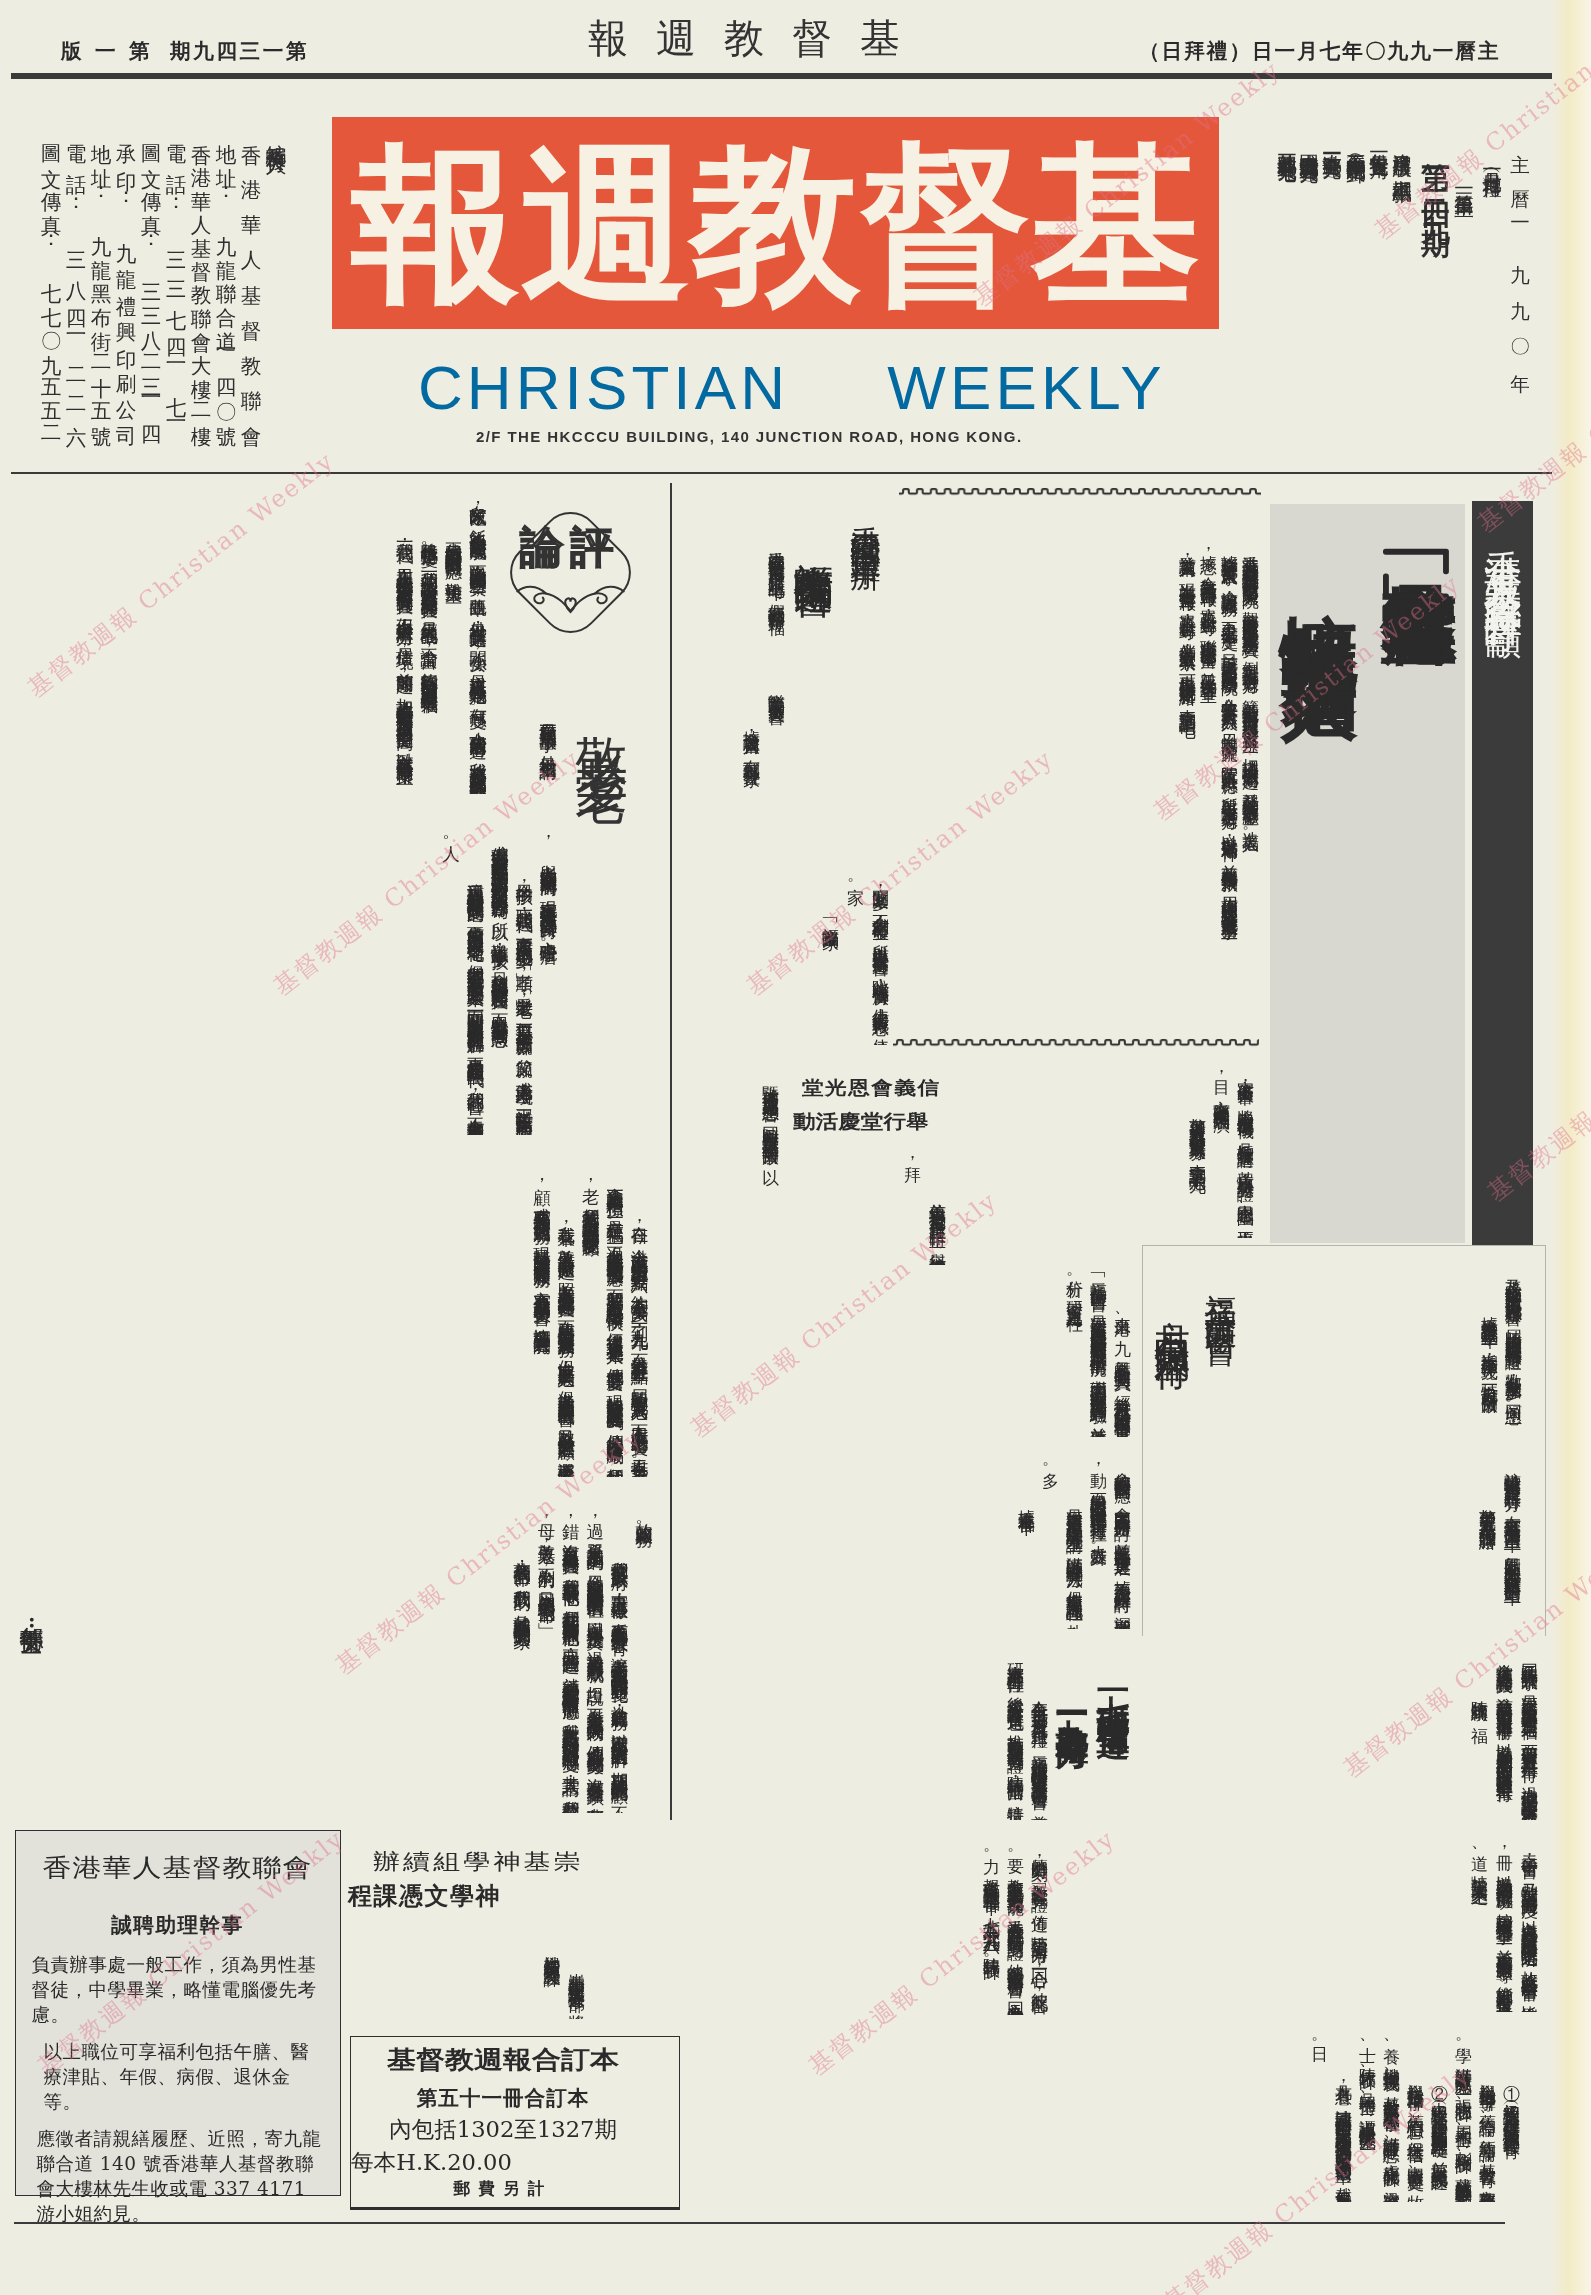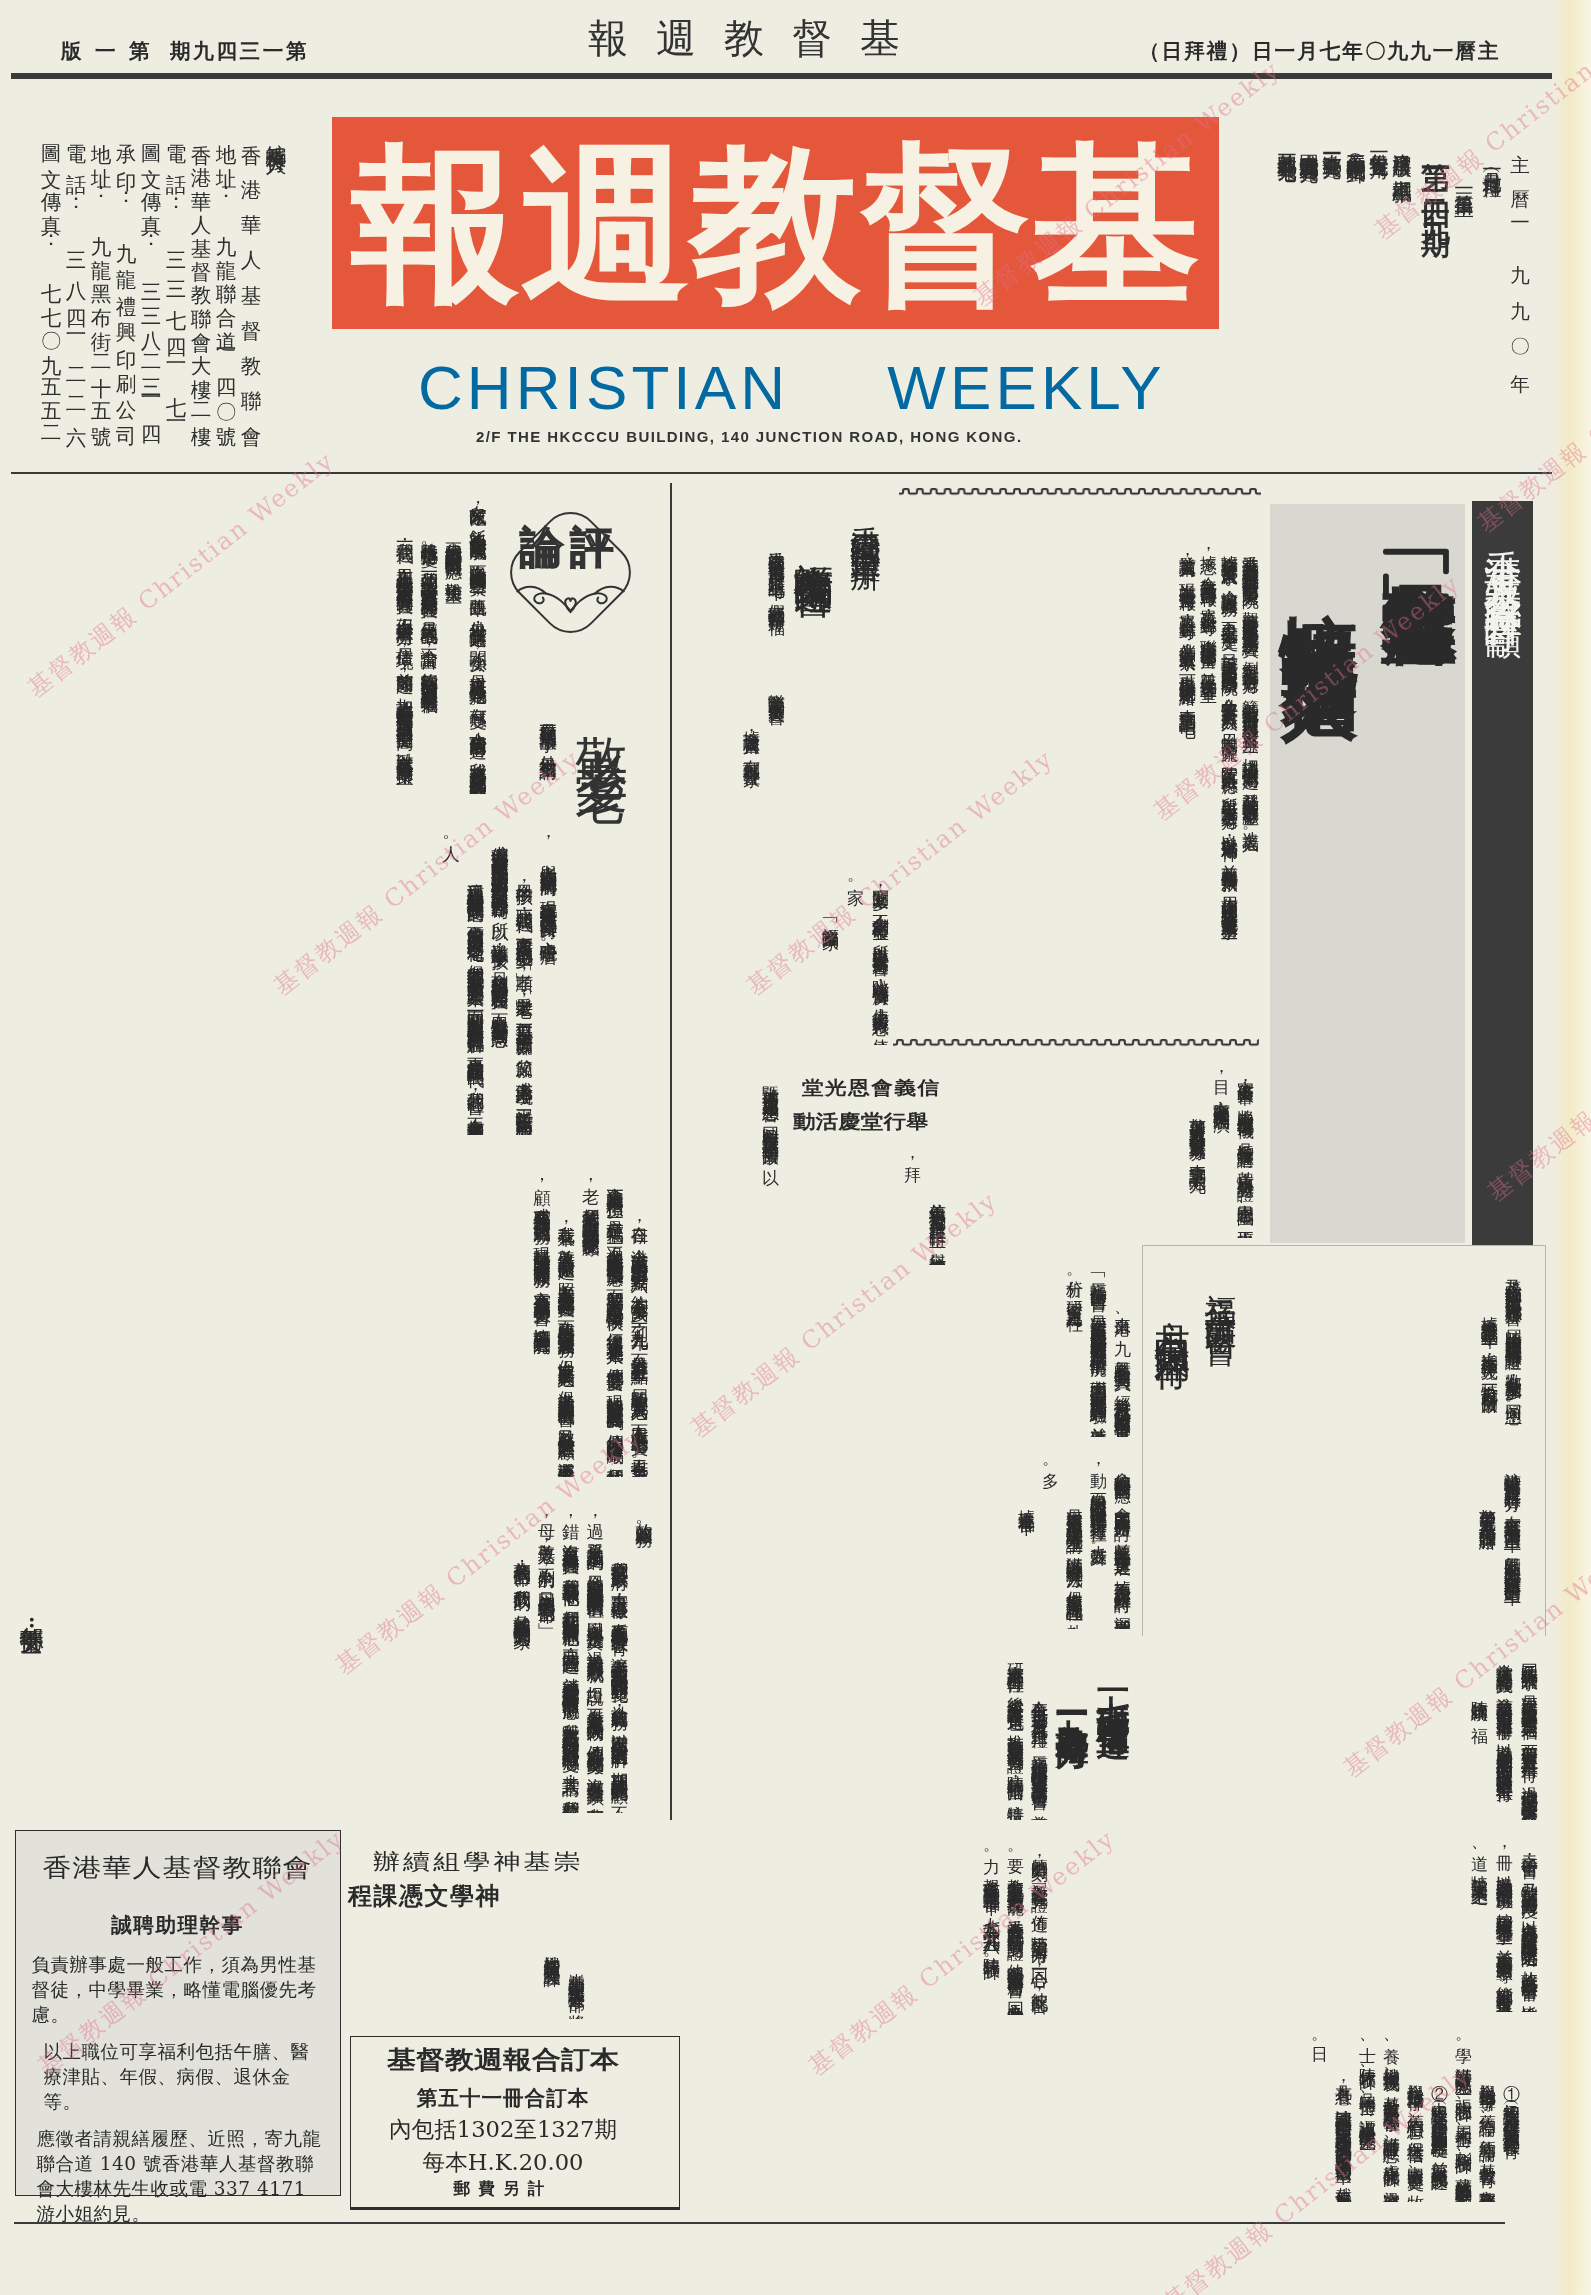--- a/index.html
+++ b/index.html
@@ -222,21 +222,21 @@
       <p style="margin:0;">負責辦事處一般工作，須為男性基督徒，中學畢業，略懂電腦優先考慮。</p>
       <p style="margin:12px;">以上職位可享福利包括午膳、醫療津貼、年假、病假、退休金等。</p>
       <p style="margin:5px;">應徵者請親繕履歷、近照，寄九龍聯合道 140 號香港華人基督教聯會大樓林先生收或電 337 4171 游小姐約見。</p>
     </div>
   </div>
 
   <div style="position:absolute;left:350px;top:2036px;width:330px;height:174px;border:1.5px solid #2f2f2f;border-bottom-width:3.1px;">
     <div class="h sans" style="left:0;top:11.3px;width:304px;text-align:center;font-size:29px;font-weight:bold;transform:scaleY(.85);transform-origin:50% 0;">基督教週報合訂本</div>
     <div class="h serif" style="left:0;top:51px;width:304px;text-align:center;font-size:20.6px;font-weight:bold;letter-spacing:1px;">第五十一冊合訂本</div>
     <div class="h serif" style="left:0;top:81px;width:304px;text-align:center;font-size:22.6px;">內包括1302至1327期</div>
-    <div class="h serif" style="left:0;top:114px;width:304px;text-align:center;font-size:22.6px;">每本H.K.20.00</div>
+    <div class="h serif" style="left:0;top:114px;width:304px;text-align:left;font-size:22.6px;">每本H.K.20.00</div>
     <div class="h sans" style="left:0;top:144px;width:304px;text-align:center;font-size:16.5px;font-weight:bold;letter-spacing:8.2px;">郵費另計</div>
   </div>
 
   <div class="rule" style="left:14.4px;top:2222px;width:1491px;height:2.1px;"></div>
 
   <div class="wm" style="left:967px;top:288px;">基督教週報 Christian Weekly</div>
   <div class="wm" style="left:1368px;top:221px;">基督教週報 Christian Weekly</div>
   <div class="wm" style="left:740px;top:977px;">基督教週報 Christian Weekly</div>
   <div class="wm" style="left:1147px;top:802px;">基督教週報 Christian Weekly</div>
   <div class="wm" style="left:267px;top:977px;">基督教週報 Christian Weekly</div>

